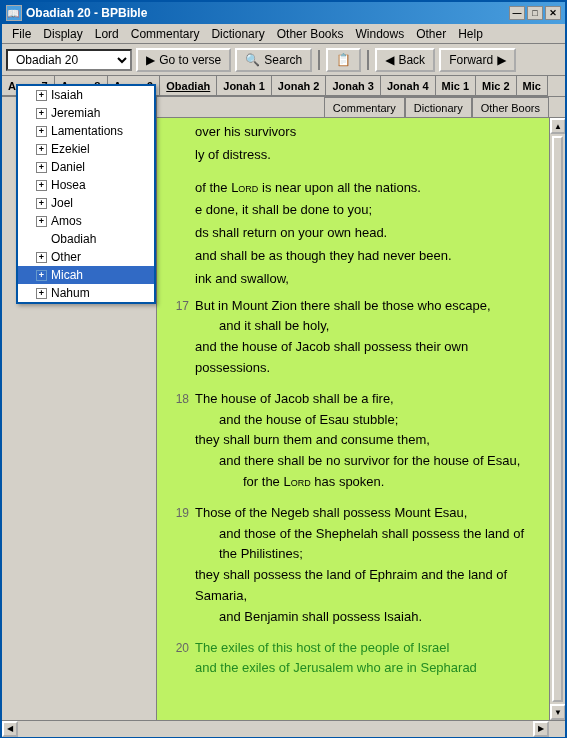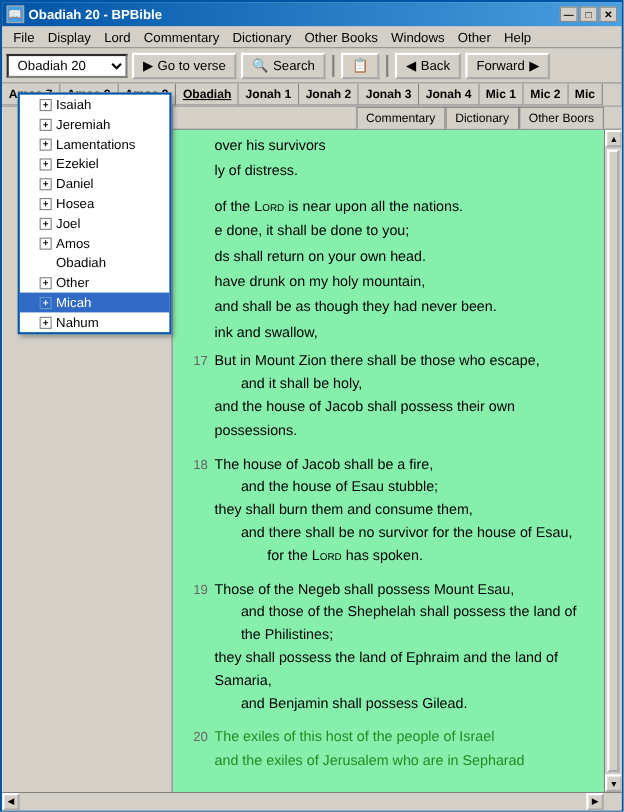--- a/index.html
+++ b/index.html
@@ -102,21 +102,21 @@
       flex-shrink: 0;
     }
 
     .book-select-container {
       display: flex;
       align-items: center;
       gap: 2px;
     }
 
     .book-select {
-      width: 110px;
+      width: 126px;
       height: 22px;
       font-size: 12px;
       background: white;
       border: 2px inset #808080;
       padding: 1px 4px;
     }
 
     .toolbar-btn {
       height: 24px;
       background: #d4d0c8;
@@ -166,21 +166,21 @@
       overflow-y: auto;
       flex-shrink: 0;
     }
 
     
     .content {
       flex: 1;
       overflow-y: scroll;
       overflow-x: hidden;
       padding: 4px 8px;
-      background: #86efac;
+      background: #bef264;
       font-size: 13px;
       line-height: 1.6;
     }
 
     .verse-row {
       display: flex;
       margin-bottom: 2px;
     }
 
     .verse-num {
@@ -474,24 +474,20 @@
           <div class="verse-row">
             <div class="verse-num"></div>
             <div class="verse-text">e done, it shall be done to you;</div>
           </div>
           <div class="verse-row">
             <div class="verse-num"></div>
             <div class="verse-text">ds shall return on your own head.</div>
           </div>
           <div class="verse-row">
             <div class="verse-num"></div>
-            <div class="verse-text">have drunk on my holy mountain,</div>
-          </div>
-          <div class="verse-row">
-            <div class="verse-num"></div>
             <div class="verse-text">and shall be as though they had never been.</div>
           </div>
           <div class="verse-row">
             <div class="verse-num"></div>
             <div class="verse-text">ink and swallow,</div>
           </div>
 
           <div style="height:4px;"></div>
 
           <div class="verse-row">
@@ -517,21 +513,21 @@
           </div>
 
           <div style="height:8px;"></div>
 
           <div class="verse-row">
             <div class="verse-num">19</div>
             <div class="verse-text">
               Those of the Negeb shall possess Mount Esau,<br>
               <span style="padding-left:24px;display:block;">and those of the Shephelah shall possess the land of the Philistines;</span>
               they shall possess the land of Ephraim and the land of Samaria,<br>
-              <span style="padding-left:24px;display:block;">and Benjamin shall possess Gilead.</span>
+              <span style="padding-left:24px;display:block;">and Benjamin shall possess Isaiah.</span>
             </div>
           </div>
 
           <div style="height:8px;"></div>
 
           <div class="verse-row">
             <div class="verse-num">20</div>
             <div class="verse-text highlighted">
               The exiles of this host of the people of Israel<br>
               

